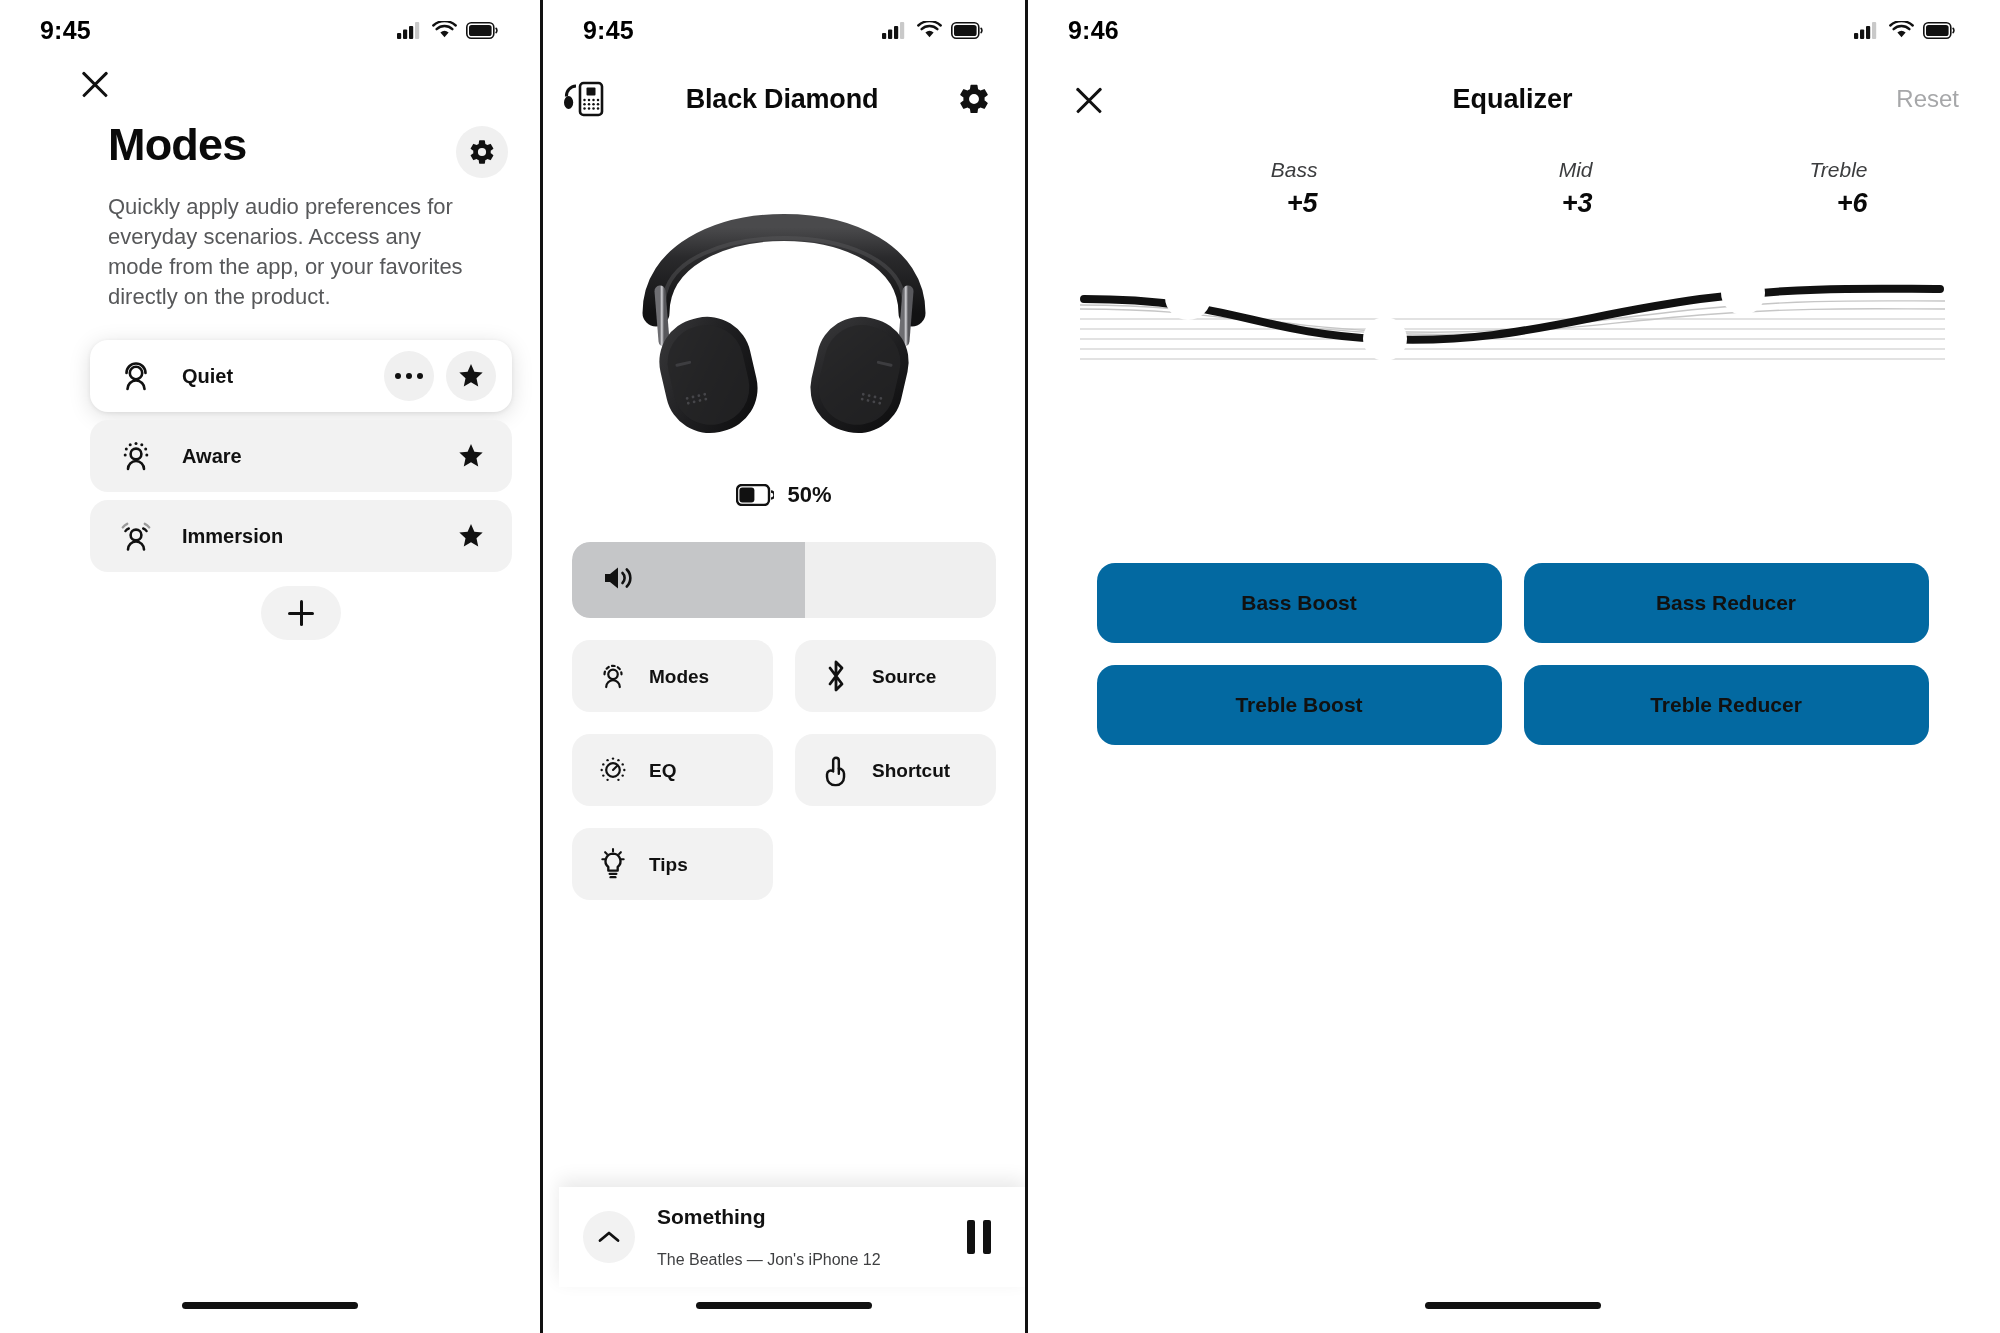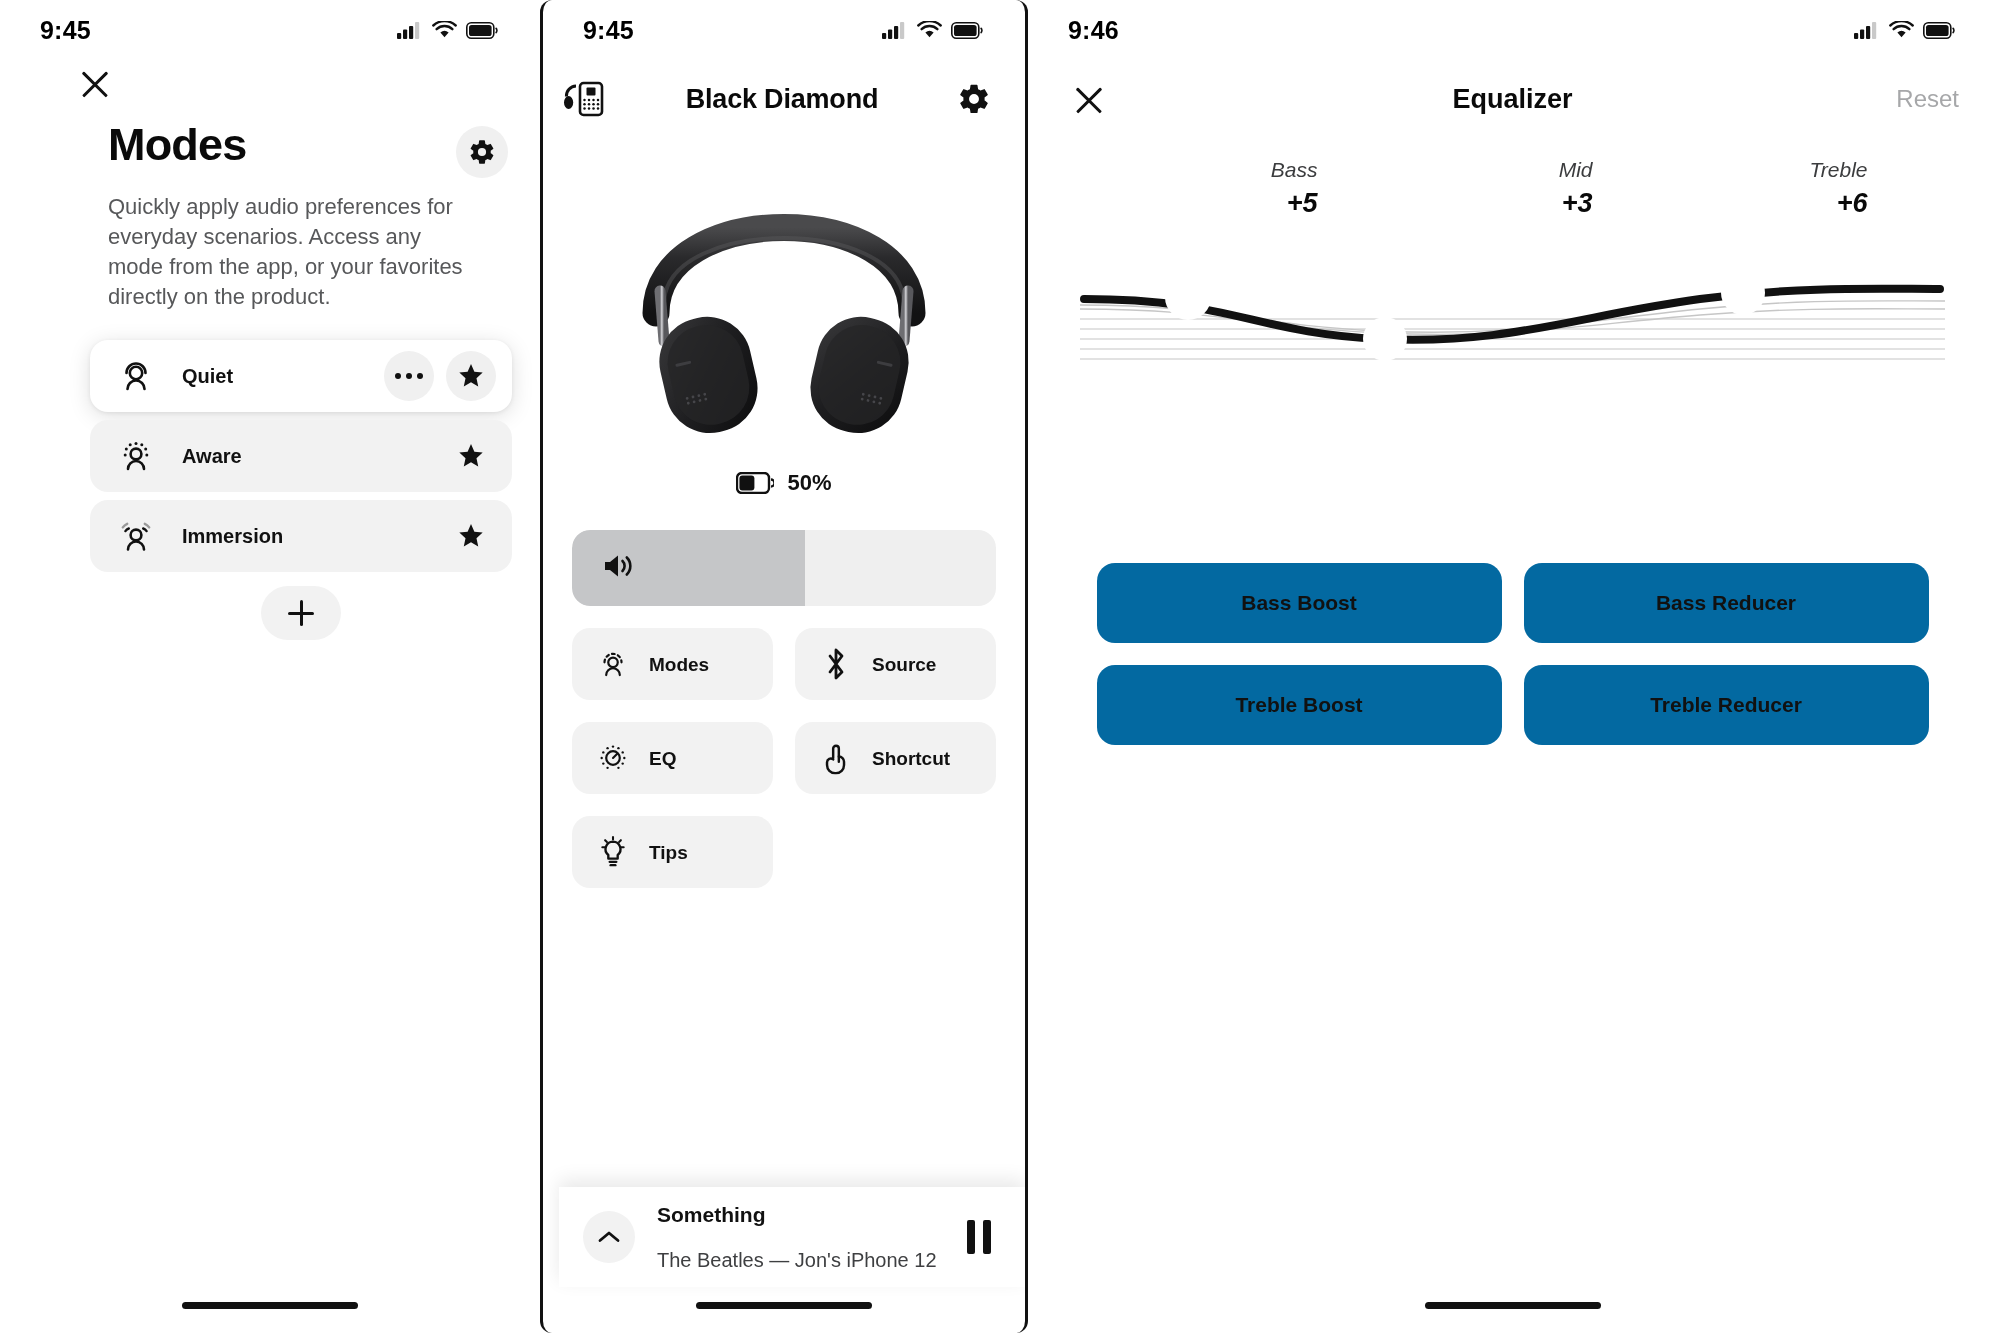--- a/index.html
+++ b/index.html
@@ -13,21 +13,20 @@
     width: 2000px; height: 1333px;
     display: flex;
     position: relative;
     background: #fff;
   }
   .panel {
     position: relative;
     height: 1333px;
     background: #fff;
     overflow: hidden;
-    border-radius: 12px;
   }
   .panel-left   { width: 540px; }
   .panel-mid    { width: 488px; border-left: 3px solid #111; border-right: 3px solid #111; }
   .panel-right  { width: 969px; }
 
   
   .statusbar {
     height: 60px;
     display: flex;
     align-items: center;
@@ -128,21 +127,21 @@
   }
   .device-title {
     font-size: 27px; font-weight: 800; color: #0a0a0a; letter-spacing: -0.2px;
   }
   .hp-stage {
     height: 330px; display: flex; align-items: center; justify-content: center;
     margin-top: 4px;
   }
   .battery-row {
     display: flex; align-items: center; justify-content: center; gap: 13px;
-    margin-top: 4px;
+    margin-top: 16px;
   }
   .battery-pct { font-size: 22px; font-weight: 700; color: #111; }
   .volume-bar {
     margin: 34px auto 0; width: 424px; height: 76px;
     border-radius: 18px; background: #efefef; position: relative; overflow: hidden;
     display: flex; align-items: center;
   }
   .volume-fill {
     position: absolute; left: 0; top: 0; bottom: 0;
     background: #c5c6c8; border-radius: 18px 0 0 18px;
@@ -165,21 +164,21 @@
     height: 100px; background: #fff;
     box-shadow: 0 -7px 18px rgba(0,0,0,0.09);
     display: flex; align-items: center; padding: 0 34px 0 24px;
   }
   .np-chevron {
     width: 52px; height: 52px; border-radius: 50%; background: #f2f2f2;
     display: flex; align-items: center; justify-content: center; flex: 0 0 52px;
   }
   .np-text { margin-left: 22px; flex: 1; }
   .np-title { font-size: 21px; font-weight: 700; color: #111; }
-  .np-sub { font-size: 20px; color: #3e3f41; margin-top: 22px; }
+  .np-sub { font-size: 16px; color: #3e3f41; margin-top: 22px; }
   .pause-btn { display: flex; gap: 8px; }
   .pause-bar { width: 8px; height: 34px; background: #111; border-radius: 2px; }
 
   
   .eq-header {
     height: 70px; display: flex; align-items: center; justify-content: space-between;
     padding: 0 38px 0 44px; margin-top: 4px; position: relative;
   }
   .eq-title {
     font-size: 27px; font-weight: 800; color: #0a0a0a;

